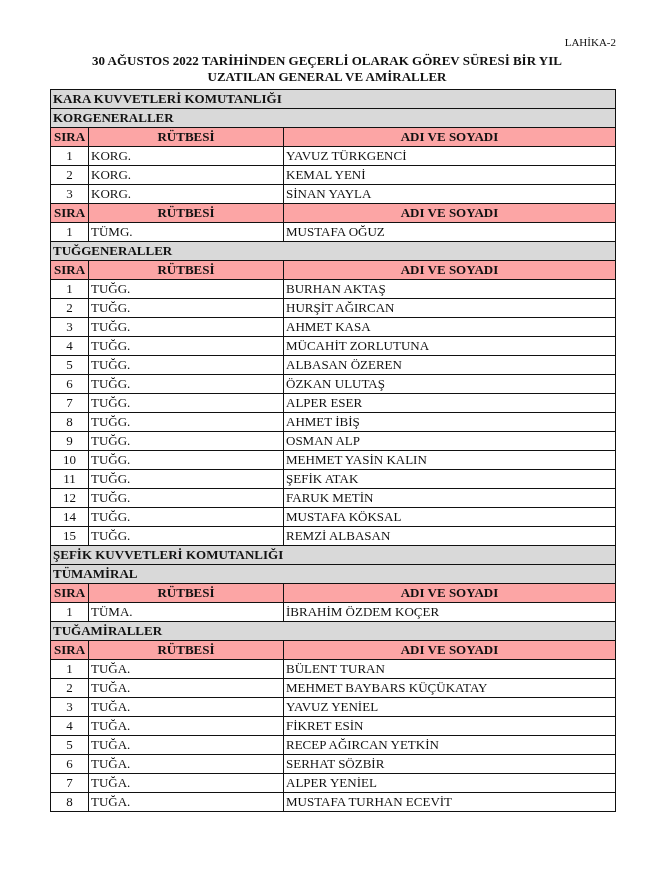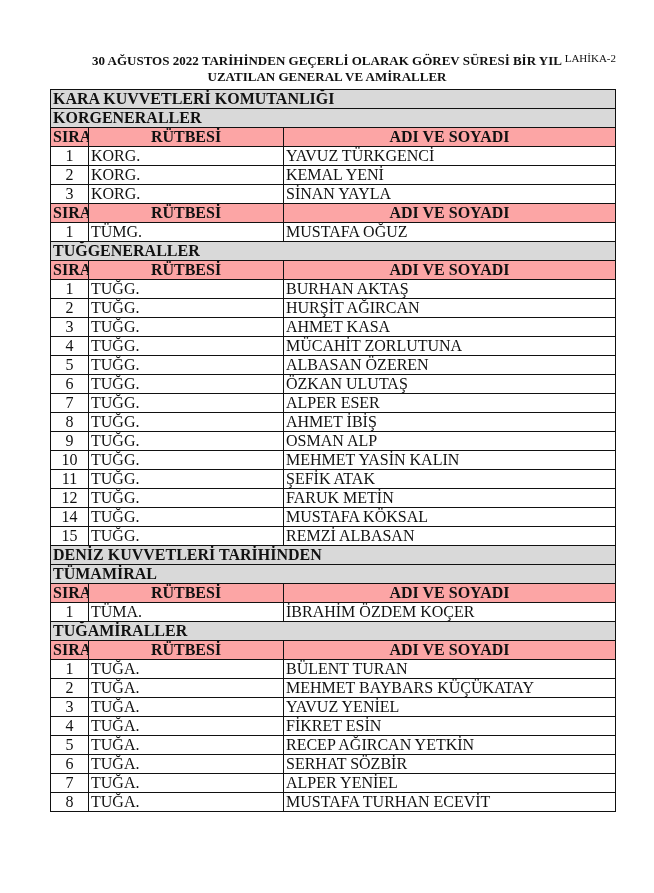--- a/index.html
+++ b/index.html
@@ -1,22 +1,22 @@
 <!DOCTYPE html>
 <html><head>
 <meta charset="utf-8">
 <style>
   html, body { margin: 0; padding: 0; background: #ffffff; }
   body { width: 654px; height: 893px; position: relative; overflow: hidden;
          font-family: "Liberation Serif", serif; color: #111; }
-  .annex { position: absolute; top: 52px; right: 38px; font-size: 11px; }
+  .annex { position: absolute; top: 36px; right: 38px; font-size: 11px; }
   .title { position: absolute; top: 53px; left: 0; width: 654px; text-align: center;
            font-weight: bold; font-size: 13px; line-height: 16px; }
   table { position: absolute; top: 89px; left: 50px; width: 565px;
-          border-collapse: collapse; table-layout: fixed; font-size: 16px; }
+          border-collapse: collapse; table-layout: fixed; font-size: 13px; }
   td, th { border: 1.5px solid #111; height: 18px; padding: 0 2px; line-height: 18px;
            white-space: nowrap; overflow: hidden; }
   .sec td { background: #d9d9d9; font-weight: bold; text-align: left; padding-left: 2px; }
   .hdr th { font-weight: bold; text-align: center; background: #fca5a5; }
   .row td.num { text-align: center; }
   .row td { text-align: left; }
   col.c1 { width: 38px; } col.c2 { width: 195px; } col.c3 { width: 332px; }
 </style>
 </head>
 <body>
@@ -142,21 +142,21 @@
         <td class="num">14</td>
         <td>TUĞG.</td>
         <td>MUSTAFA KÖKSAL</td>
       </tr>
       <tr class="row">
         <td class="num">15</td>
         <td>TUĞG.</td>
         <td>REMZİ ALBASAN</td>
       </tr>
       <tr class="sec">
-        <td colspan="3">DENİZ KUVVETLERİ TARİHİNDEN</td>
+        <td colspan="3">ŞEFİK KUVVETLERİ KOMUTANLIĞI</td>
       </tr>
       <tr class="sec">
         <td colspan="3">TÜMAMİRAL</td>
       </tr>
       <tr class="hdr">
         <th>SIRA</th>
         <th>RÜTBESİ</th>
         <th>ADI VE SOYADI</th>
       </tr>
       <tr class="row">

